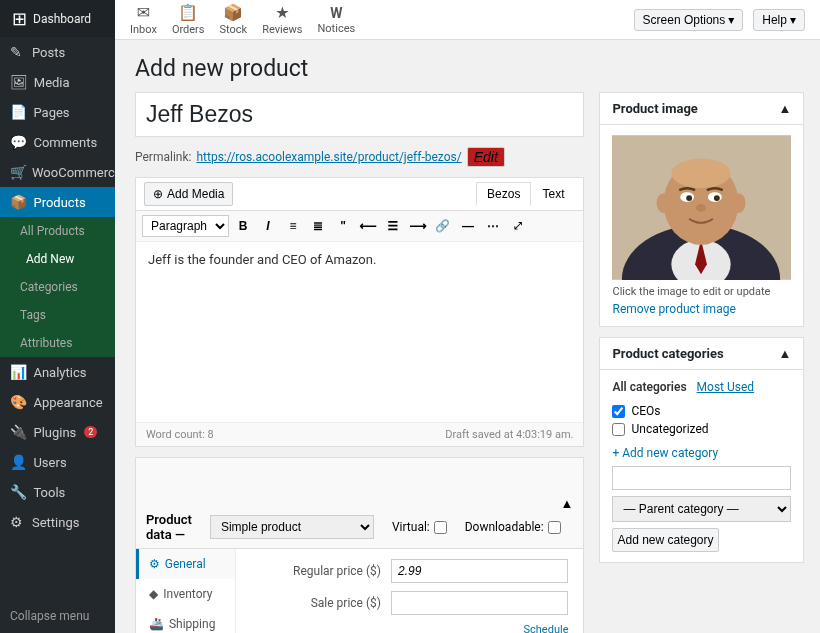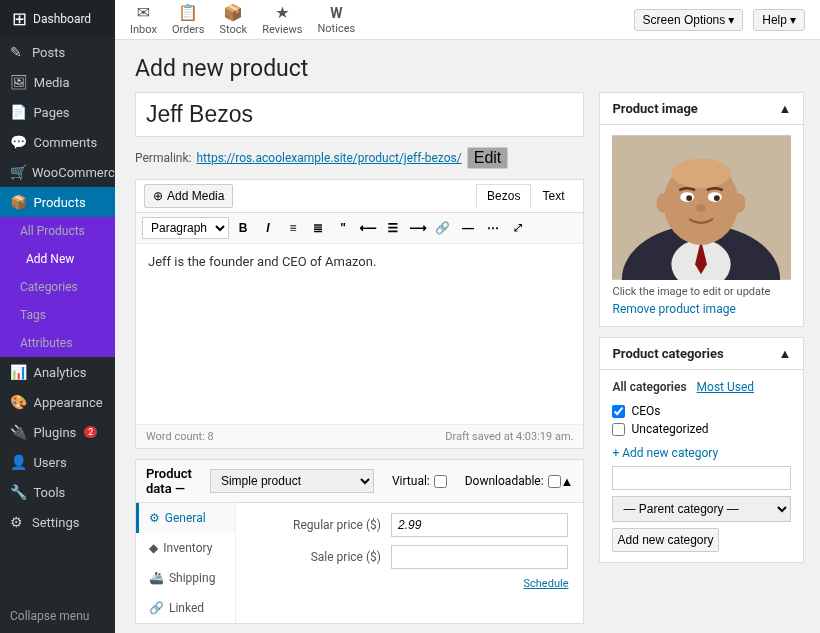--- a/index.html
+++ b/index.html
@@ -31,21 +31,21 @@
       align-items: center;
       gap: 6px;
       padding: 7px 10px;
       color: #ccc;
       cursor: pointer;
       font-size: 13px;
       white-space: nowrap;
     }
     .sidebar-item.active { background: #0073aa; color: #fff; }
     .sidebar-item .icon { font-size: 14px; min-width: 16px; }
-    .sidebar-submenu { background: #6d28d9; }
+    .sidebar-submenu { background: #14532d; }
     .sidebar-submenu .sidebar-item { padding-left: 20px; font-size: 12px; color: #aaa; }
     .sidebar-submenu .sidebar-item.active { color: #fff; background: transparent; }
     .sidebar-submenu .sidebar-item.active::before { content: ""; }
     .sidebar-badge {
       background: #d63638;
       color: #fff;
       font-size: 9px;
       border-radius: 10px;
       padding: 1px 4px;
       margin-left: 2px;
@@ -165,26 +165,27 @@
     
     .permalink-row {
       font-size: 12px;
       color: #555;
       display: flex;
       align-items: center;
       gap: 5px;
     }
     .permalink-row a { color: #0073aa; }
     .permalink-edit-btn {
-      background: #a3a3a3;
+      background: #b91c1c;
       border: 1px solid #ccc;
       padding: 1px 6px;
-      font-size: 16px;
+      font-size: 14px;
       cursor: pointer;
       border-radius: 2px;
+      font-style: italic;
     }
 
     
     .editor-container {
       border: 1px solid #ddd;
       background: #fff;
     }
     .editor-topbar {
       display: flex;
       justify-content: space-between;
@@ -272,20 +273,21 @@
       align-items: center;
       justify-content: space-between;
       padding: 6px 10px;
       border-bottom: 1px solid #ddd;
       background: #f9f9f9;
     }
     .product-data-header-left {
       display: flex;
       align-items: center;
       gap: 18px;
+      margin-top: 48px;
     }
     .product-data-label {
       font-size: 13px;
       font-weight: 600;
     }
     .product-type-select {
       font-size: 12px;
       padding: 3px 6px;
       border: 1px solid #ccc;
     }

